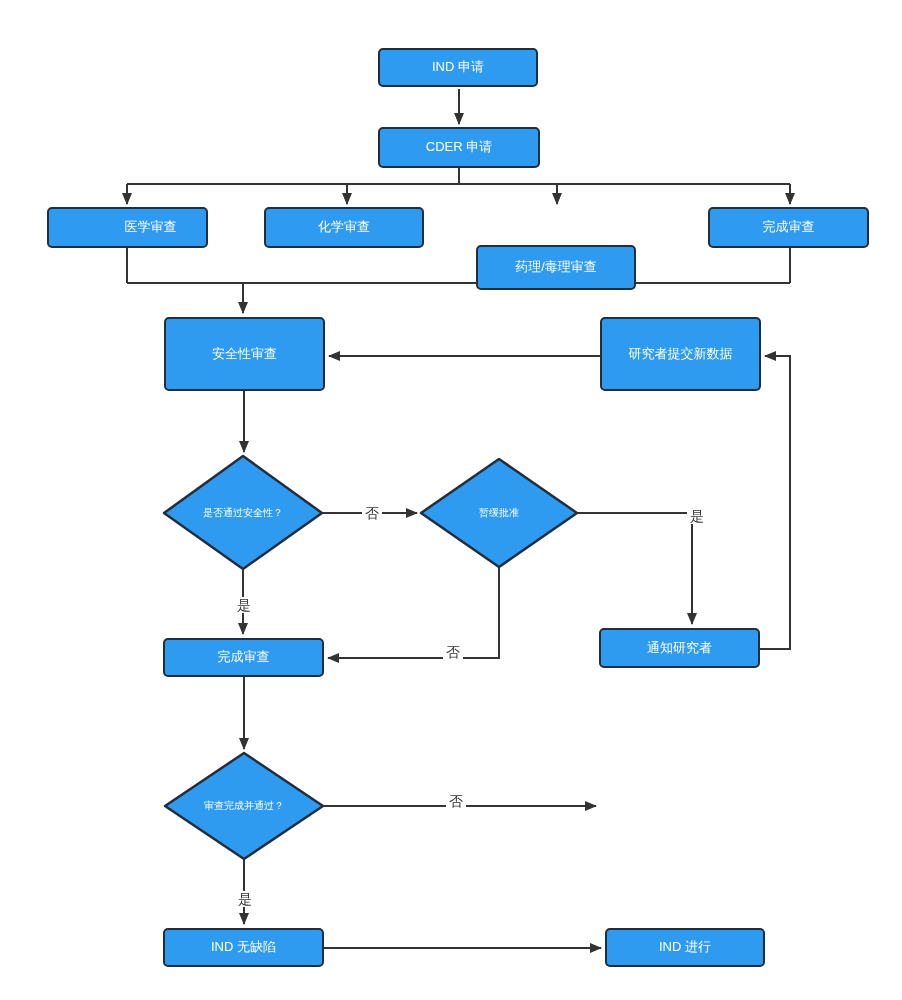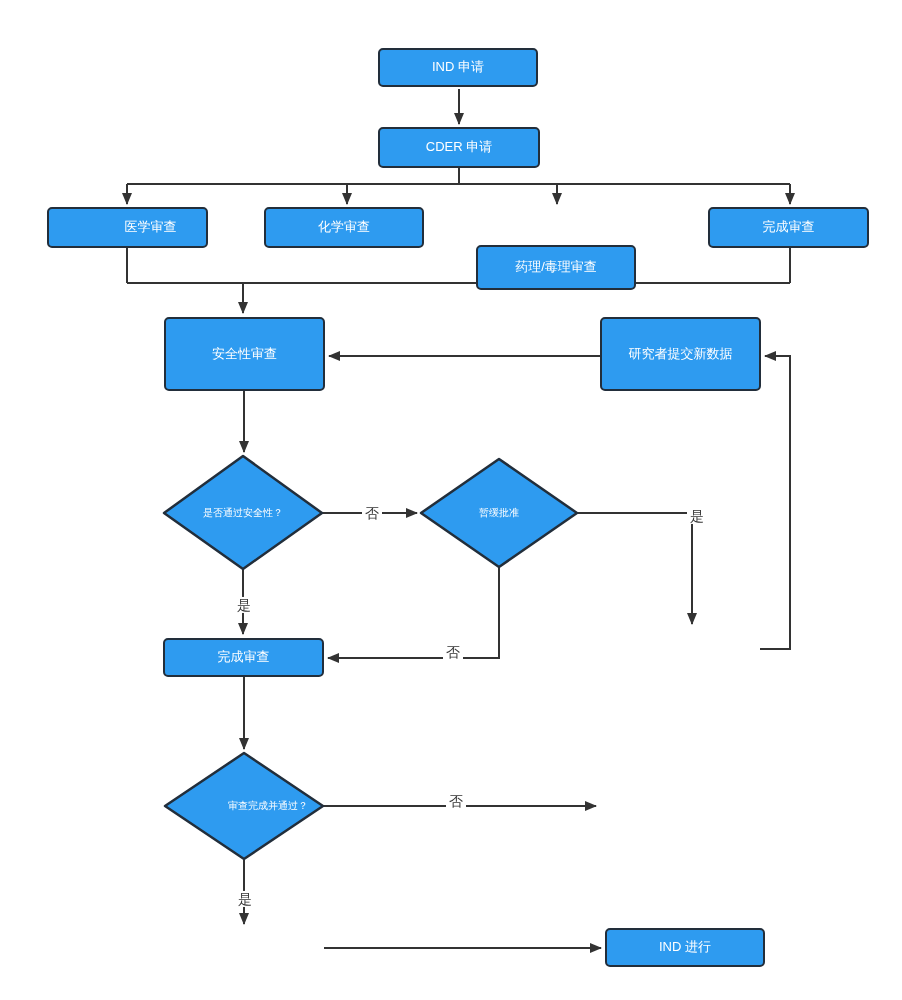--- a/index.html
+++ b/index.html
@@ -92,32 +92,34 @@
   <div class="node" style="left:264px;top:207px;width:160px;height:41px;">化学审查</div>
 
   <div class="node" style="left:476px;top:207px;width:160px;height:45px;margin-top:38px;">药理/毒理审查</div>
 
   <div class="node" style="left:708px;top:207px;width:161px;height:41px;">完成审查</div>
 
   <div class="node" style="left:164px;top:317px;width:161px;height:74px;">安全性审查</div>
 
   <div class="node" style="left:600px;top:317px;width:161px;height:74px;">研究者提交新数据</div>
 
+  <div class="node" style="left:599px;top:628px;width:161px;height:40px;">通知研究者</div>
 
   <div class="node" style="left:163px;top:638px;width:161px;height:39px;">完成审查</div>
 
 
+  <div class="node" style="left:163px;top:928px;width:161px;height:39px;">IND 无缺陷</div>
 
   <div class="node" style="left:605px;top:928px;width:160px;height:39px;">IND 进行</div>
 
   <div class="dlabel" style="left:243px;top:513px;">是否通过安全性？</div>
 
   <div class="dlabel" style="left:499px;top:513px;">暂缓批准</div>
 
-  <div class="dlabel" style="left:244px;top:806px;margin-left:24px;">审查完成并通过？</div>
+  <div class="dlabel" style="left:244px;top:806px;">审查完成并通过？</div>
 
   <span class="elabel" style="left:372px;top:513px;">否</span>
 
   <span class="elabel" style="left:244px;top:605px;">是</span>
 
   <span class="elabel" style="left:697px;top:516px;">是</span>
 
   <span class="elabel" style="left:453px;top:652px;">否</span>
 
   <span class="elabel" style="left:456px;top:801px;">否</span>

